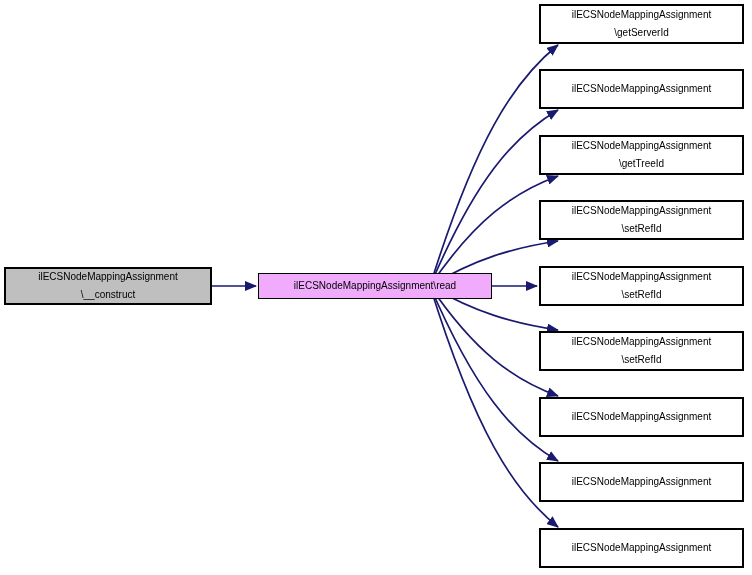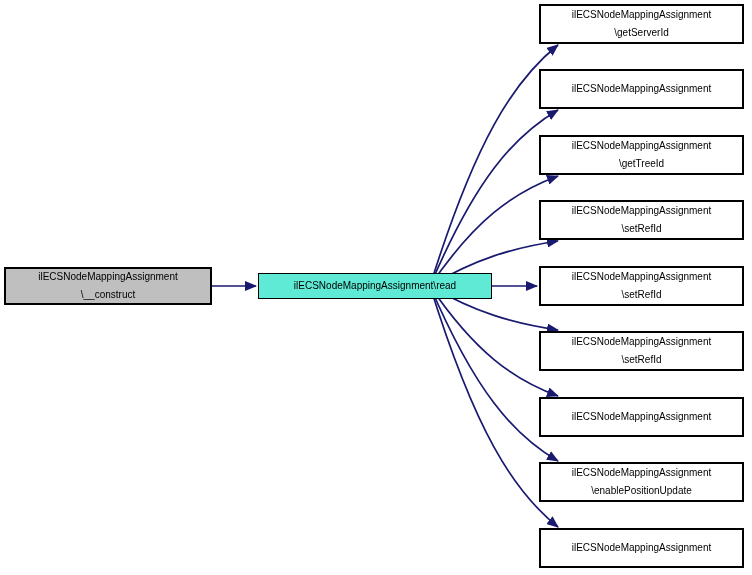--- a/index.html
+++ b/index.html
@@ -46,21 +46,21 @@
       <path d="M 492,286 L 537,286" fill="none" stroke="#191970" stroke-width="1.7" marker-end="url(#arrowhead)"></path>
       <path d="M 430,286 C 475,312.4 513,323.4 558,330" fill="none" stroke="#191970" stroke-width="1.7" marker-end="url(#arrowhead)"></path>
       <path d="M 430,286 C 475,352 513,379.5 558,396" fill="none" stroke="#191970" stroke-width="1.7" marker-end="url(#arrowhead)"></path>
       <path d="M 430,286 C 475,391 513,434.75 558,461" fill="none" stroke="#191970" stroke-width="1.7" marker-end="url(#arrowhead)"></path>
       <path d="M 430,286 C 475,430.6 513,490.85 558,527" fill="none" stroke="#191970" stroke-width="1.7" marker-end="url(#arrowhead)"></path>
     </svg>
     <div class="node node-construct" style="left: 4px; top: 267px; width: 208px; height: 38px; background: rgb(191, 191, 191); border-color: rgb(0, 0, 0);">
       <div>ilECSNodeMappingAssignment</div>
       <div>\__construct</div>
     </div>
-    <div class="node node-read" style="left: 258px; top: 273px; width: 234px; height: 26px; background: #5eead4; border-color: rgb(0, 0, 0);">
+    <div class="node node-read" style="left: 258px; top: 273px; width: 234px; height: 26px; background: #f0abfc; border-color: rgb(0, 0, 0);">
       <div>ilECSNodeMappingAssignment\read</div>
     </div>
     <div class="node node-getServerId" style="left: 539px; top: 4px; width: 205px; height: 40px; background: rgb(255, 255, 255); border-color: rgb(0, 0, 0);">
       <div>ilECSNodeMappingAssignment</div>
       <div>\getServerId</div>
     </div>
     <div class="node node-getMembershipId" style="left: 539px; top: 69px; width: 205px; height: 40px; background: rgb(255, 255, 255); border-color: rgb(0, 0, 0);">
       <div>ilECSNodeMappingAssignment</div>
     </div>
     <div class="node node-getTreeId" style="left: 539px; top: 135px; width: 205px; height: 40px; background: rgb(255, 255, 255); border-color: rgb(0, 0, 0);">
@@ -77,18 +77,17 @@
     </div>
     <div class="node node-setRefId" style="left: 539px; top: 331px; width: 205px; height: 40px; background: rgb(255, 255, 255); border-color: rgb(0, 0, 0);">
       <div>ilECSNodeMappingAssignment</div>
       <div>\setRefId</div>
     </div>
     <div class="node node-enableTitleUpdate" style="left: 539px; top: 397px; width: 205px; height: 40px; background: rgb(255, 255, 255); border-color: rgb(0, 0, 0);">
       <div>ilECSNodeMappingAssignment</div>
     </div>
     <div class="node node-enablePositionUpdate" style="left: 539px; top: 462px; width: 205px; height: 40px; background: rgb(255, 255, 255); border-color: rgb(0, 0, 0);">
       <div>ilECSNodeMappingAssignment</div>
-      <div>\enablePositionUpdate</div>
     </div>
     <div class="node node-enableTreeUpdate" style="left: 539px; top: 528px; width: 205px; height: 40px; background: rgb(255, 255, 255); border-color: rgb(0, 0, 0);">
       <div>ilECSNodeMappingAssignment</div>
     </div>
   </div>
 
 </body></html>

